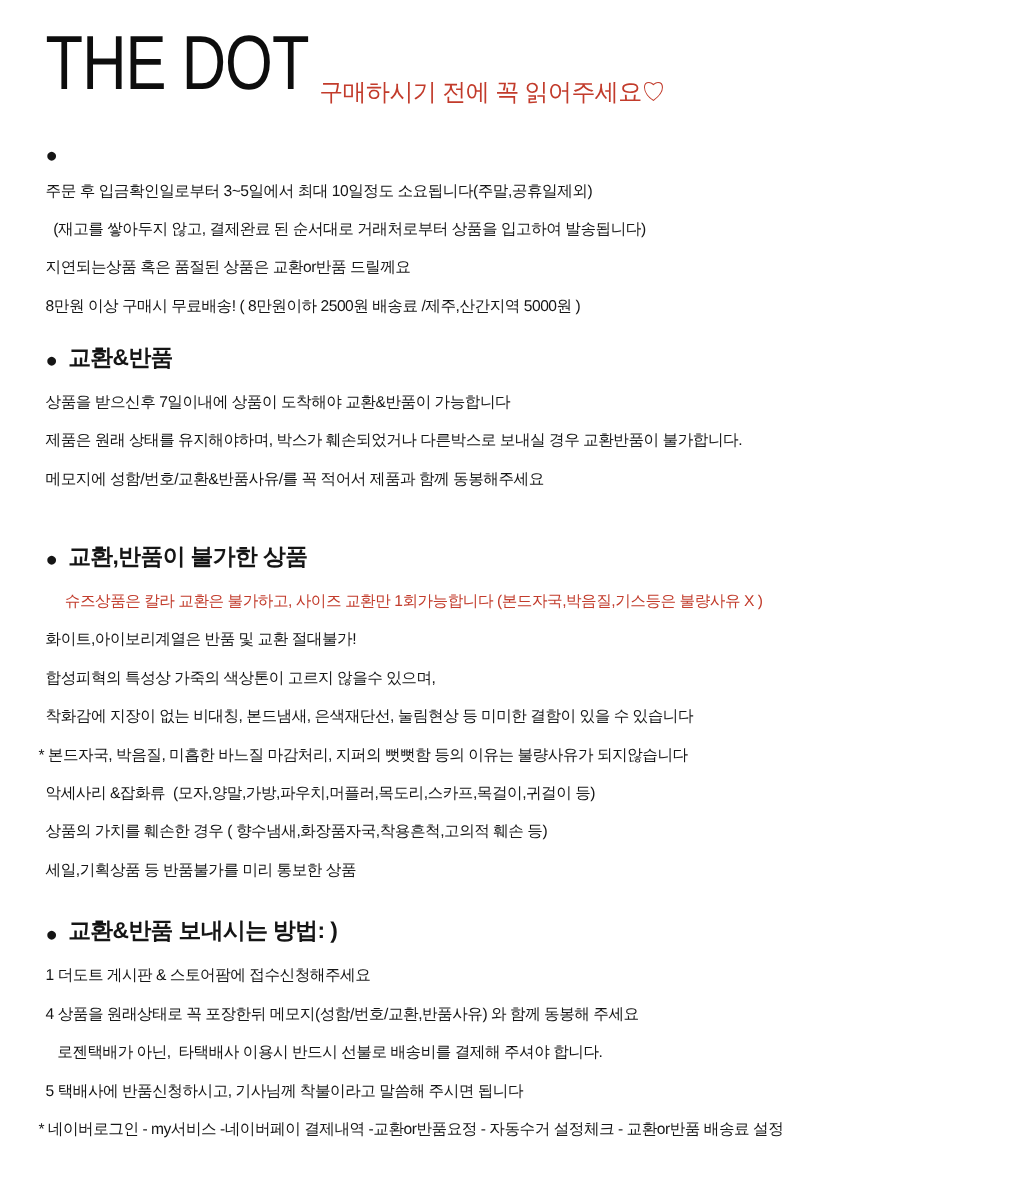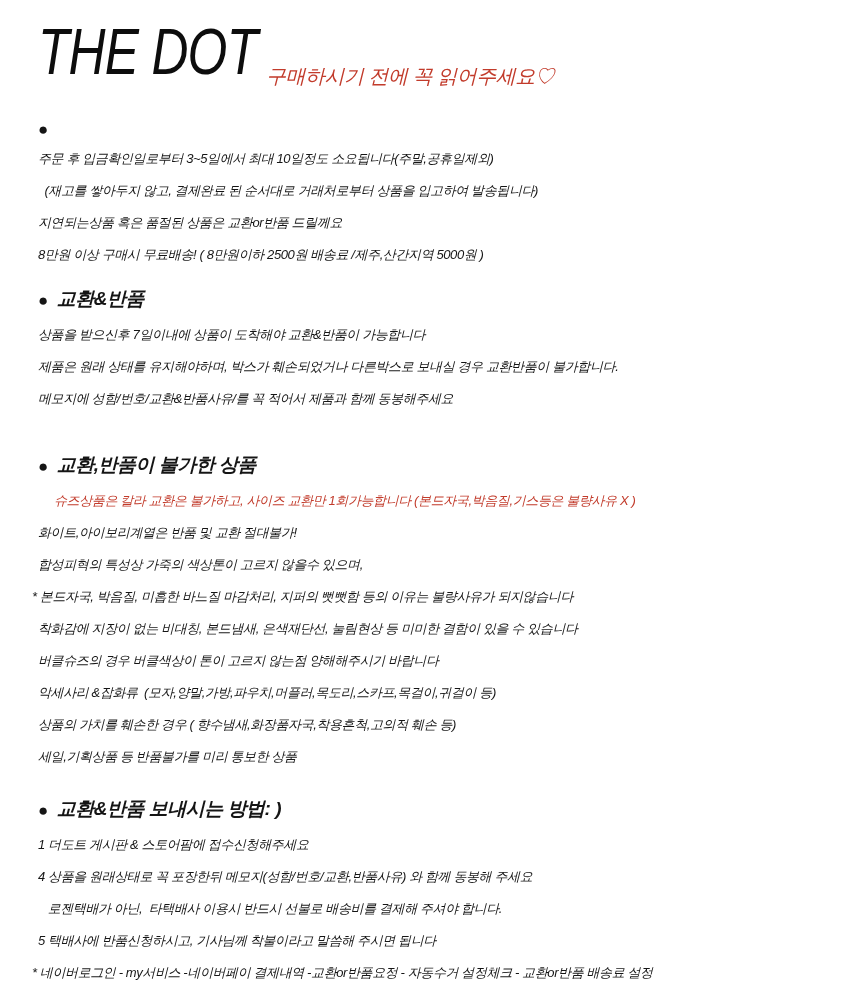--- a/index.html
+++ b/index.html
@@ -14,21 +14,20 @@
     height: 998px;
     background: var(--bg);
     color: var(--ink);
     font-family: "Liberation Sans", sans-serif;
     overflow: hidden;
   }
   .page {
     width: 860px;
     height: 998px;
     padding: 20px 18px 16px 38px;
-    font-style: italic;
   }
   
   .masthead {
     position: relative;
     height: 80px;
   }
   .logo {
     position: absolute;
     left: 0;
     top: 0;
@@ -118,23 +117,22 @@
 
   <section class="section">
     <h2 class="section-title">
       <span class="bullet">●</span>
       <span class="title-text">교환,반품이 불가한 상품</span>
     </h2>
     <div class="lines">
           <p class="line red">슈즈상품은 칼라 교환은 불가하고, 사이즈 교환만 1회가능합니다 (본드자국,박음질,기스등은 불량사유 X )</p>
           <p class="line">화이트,아이보리계열은 반품 및 교환 절대불가!</p>
           <p class="line">합성피혁의 특성상 가죽의 색상톤이 고르지 않을수 있으며,</p>
+          <p class="line">착화감에 지장이 없는 비대칭, 본드냄새, 은색재단선, 눌림현상 등 미미한 결함이 있을 수 있습니다</p>
           <p class="line outdent">* 본드자국, 박음질, 미흡한 바느질 마감처리, 지퍼의 뻣뻣함 등의 이유는 불량사유가 되지않습니다</p>
-          <p class="line">착화감에 지장이 없는 비대칭, 본드냄새, 은색재단선, 눌림현상 등 미미한 결함이 있을 수 있습니다</p>
-          <p class="line">버클슈즈의 경우 버클색상이 톤이 고르지 않는점 양해해주시기 바랍니다</p>
           <p class="line">악세사리 &amp;잡화류  (모자,양말,가방,파우치,머플러,목도리,스카프,목걸이,귀걸이 등)</p>
           <p class="line">상품의 가치를 훼손한 경우 ( 향수냄새,화장품자국,착용흔척,고의적 훼손 등)</p>
           <p class="line">세일,기획상품 등 반품불가를 미리 통보한 상품</p>
         </div>
   </section>
 
   <section class="section">
     <h2 class="section-title">
       <span class="bullet">●</span>
       <span class="title-text">교환&amp;반품 보내시는 방법: )</span>

